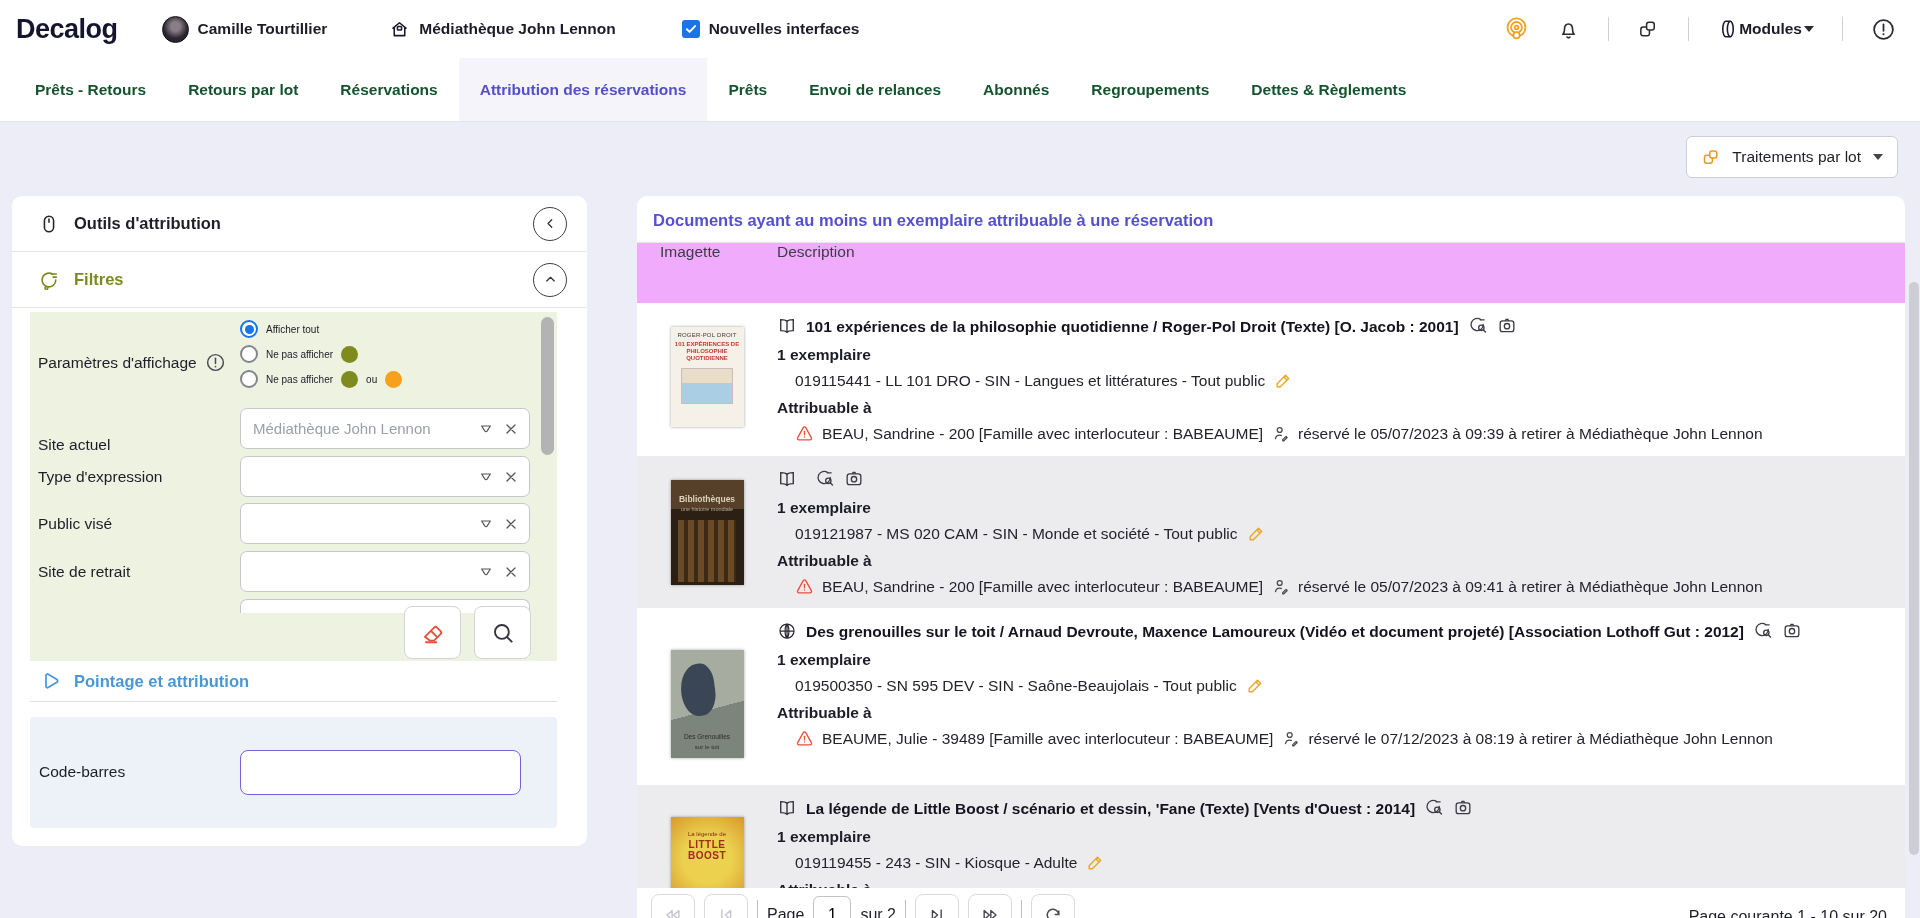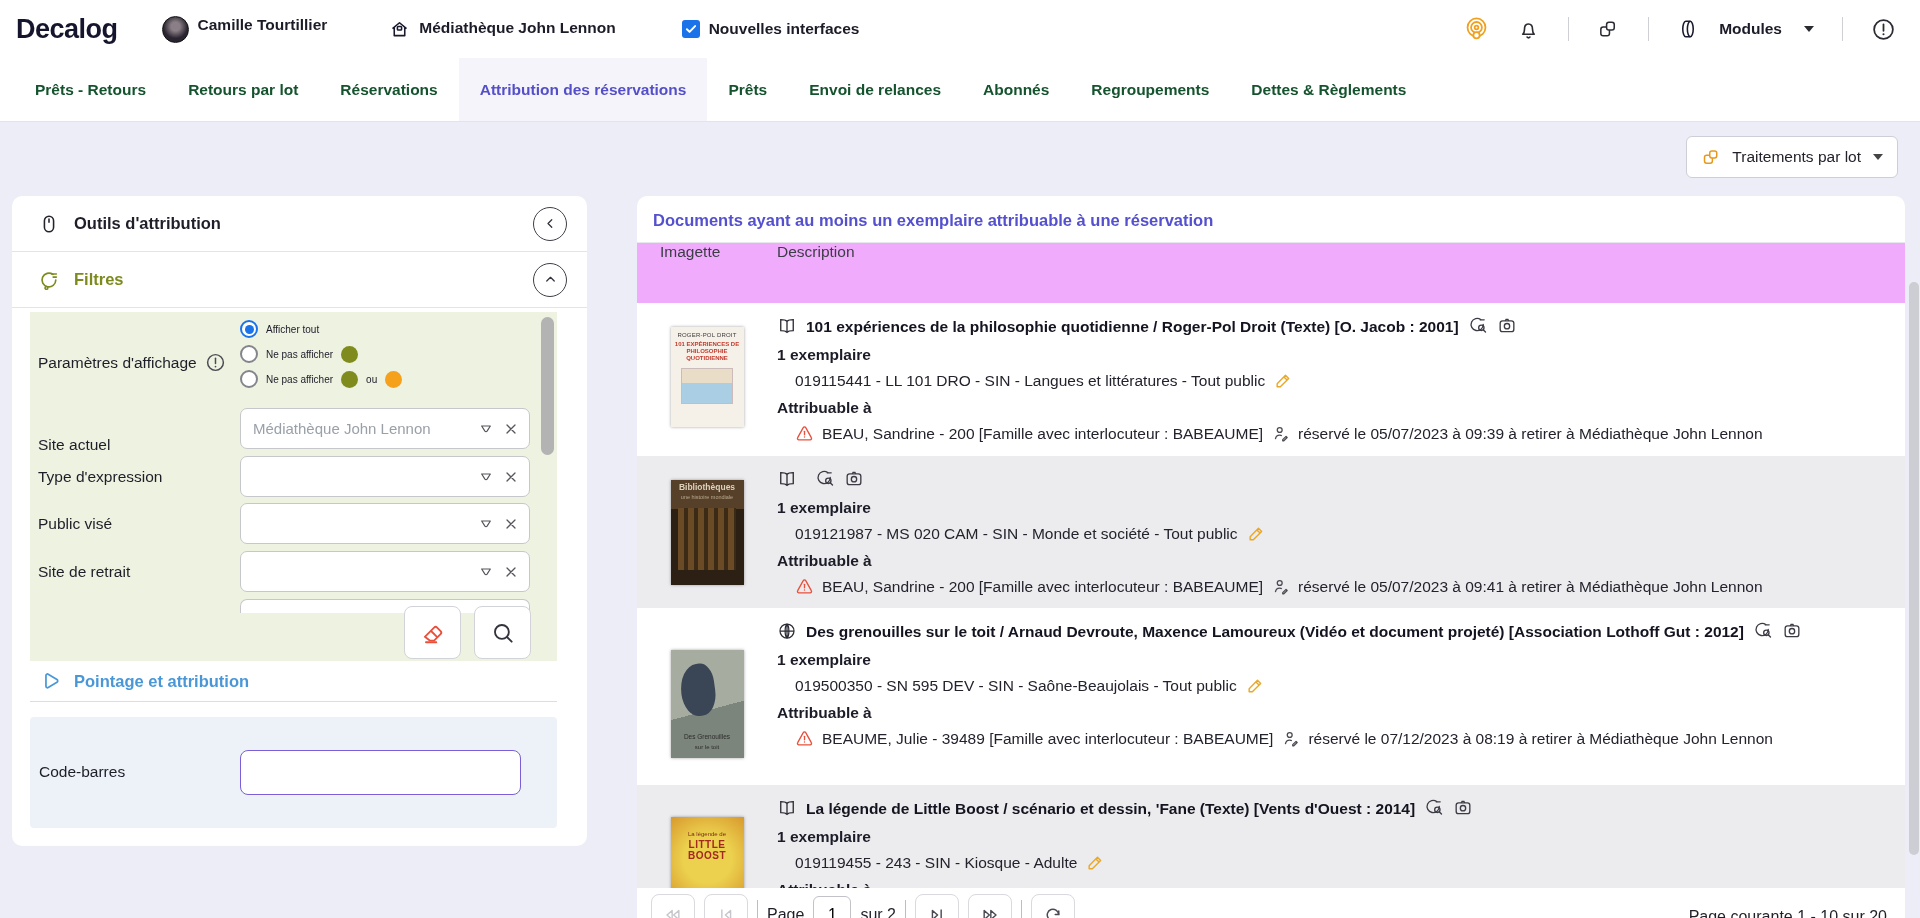--- a/index.html
+++ b/index.html
@@ -3,29 +3,29 @@
 <meta charset="utf-8">
 <style>
   *{box-sizing:border-box;margin:0;padding:0}
   html,body{width:1920px;height:918px;overflow:hidden}
   body{font-family:"Liberation Sans",sans-serif;background:#ecedf6;color:#1c1c28;position:relative}
   svg{display:block}
 
   
   .topbar{position:absolute;top:0;left:0;right:0;height:58px;background:#fff;display:flex;align-items:center;z-index:5}
   .logo{font-size:27px;font-weight:800;letter-spacing:-.5px;color:#15152e;margin-left:16px}
-  .cluster{display:flex;gap:9px;font-weight:700;font-size:15.5px}
+  .cluster{display:flex;align-items:center;gap:9px;font-weight:700;font-size:15.5px}
   .u-cluster{margin-left:44px}
   .l-cluster{margin-left:62px}
   .c-cluster{margin-left:66px}
   .avatar{width:27px;height:27px;border-radius:50%;background:radial-gradient(circle at 50% 38%,#8a7f86 0 22%,#2a2430 60%);border:1px solid #111}
   .checkbox{width:18px;height:18px;border-radius:3px;background:#1a73e8;display:flex;align-items:center;justify-content:center}
   .top-right{margin-left:auto;display:flex;align-items:center;gap:28px;margin-right:24px}
   .vsep{width:1px;height:24px;background:#cfcfd6}
-  .modules{display:flex;align-items:center;gap:20px;font-weight:700;font-size:15.5px}
+  .modules{display:flex;align-items:center;gap:0;font-weight:700;font-size:15.5px}
   .caret{width:0;height:0;border-left:5px solid transparent;border-right:5px solid transparent;border-top:6px solid #2a2a33;margin-left:2px}
 
   
   .tabbar{position:absolute;top:58px;left:0;right:0;height:64px;background:#fff;border-bottom:1px solid #e3e3e9;display:flex;padding-left:14px;z-index:4}
   .tab{display:flex;align-items:center;padding:0 21px;font-weight:700;font-size:15.5px;color:#14532d;cursor:pointer;white-space:nowrap}
   .tab.active{background:#f5f4fb;color:#544fc9}
 
   
   .batch-btn{position:absolute;top:136px;right:22px;height:42px;background:#fff;border:1px solid #cdced6;border-radius:6px;display:flex;align-items:center;gap:10px;padding:0 14px;font-size:15.5px;color:#22222c}
   .batch-btn .caret{border-top-color:#444}
@@ -78,21 +78,21 @@
   .copyline{display:flex;align-items:center;gap:9px;margin-top:7px;padding-left:18px;font-size:15.5px;color:#23232d}
   .attr{font-weight:700;font-size:15.5px;margin-top:9px}
   .holderline{display:flex;align-items:center;gap:8px;margin-top:7px;padding-left:18px;font-size:15.5px;color:#23232d}
   .r1{min-height:153px}.r2{min-height:152px}.r3{min-height:177px}.r4{min-height:172px}
 
   
   .cv1{height:100px;background:#f6f1e8;text-align:center;padding-top:5px}
   .cv1 .c-l1{font-size:6px;color:#3a3a3a;letter-spacing:.2px}
   .cv1 .c-l2{font-size:6px;color:#c23b2e;font-weight:700;margin-top:3px;padding:0 4px;line-height:7px}
   .cv1 .ill{width:52px;height:36px;margin:6px auto 0;background:linear-gradient(#e9ddc8 0 40%,#aacfe4 40% 100%);border:1px solid #cbb}
-  .cv2{height:105px;background:linear-gradient(#57402a 0 28%,#2c2015 28% 100%);text-align:center;padding-top:2px}
+  .cv2{height:105px;background:linear-gradient(#57402a 0 28%,#2c2015 28% 100%);text-align:center;padding-top:14px}
   .cv2 .c-l1{font-size:8.5px;font-weight:700;color:#ddd2bd}
   .cv2 .c-l2{font-size:5.5px;color:#b8a98c;margin-top:2px}
   .cv2 .shelf{width:58px;height:62px;margin:8px auto 0;background:repeating-linear-gradient(90deg,#6b4a26 0 6px,#3a2a16 6px 10px),#3a2a16}
   .cv3{height:108px;background:linear-gradient(165deg,#a7aca0 0 55%,#7c857b 55% 100%);position:relative;text-align:center}
   .cv3 .bird{position:absolute;left:10px;top:14px;width:34px;height:52px;background:#3a4656;border-radius:60% 40% 50% 50%;transform:rotate(-8deg)}
   .cv3 .c-l1{position:absolute;left:0;right:0;bottom:18px;font-size:6.5px;color:#2c2c2c}
   .cv3 .c-l2{position:absolute;left:0;right:0;bottom:8px;font-size:6px;color:#2c2c2c}
   .cv4{height:100px;background:radial-gradient(circle at 50% 42%,#ecd14e 0 35%,#d89a2e 80%);text-align:center;padding-top:14px}
   .cv4 .c-l1{font-size:6px;color:#7a2a1a}
   .cv4 .c-l2{font-size:10px;font-weight:800;color:#a3281e;letter-spacing:.5px;margin-top:2px;line-height:11px}

